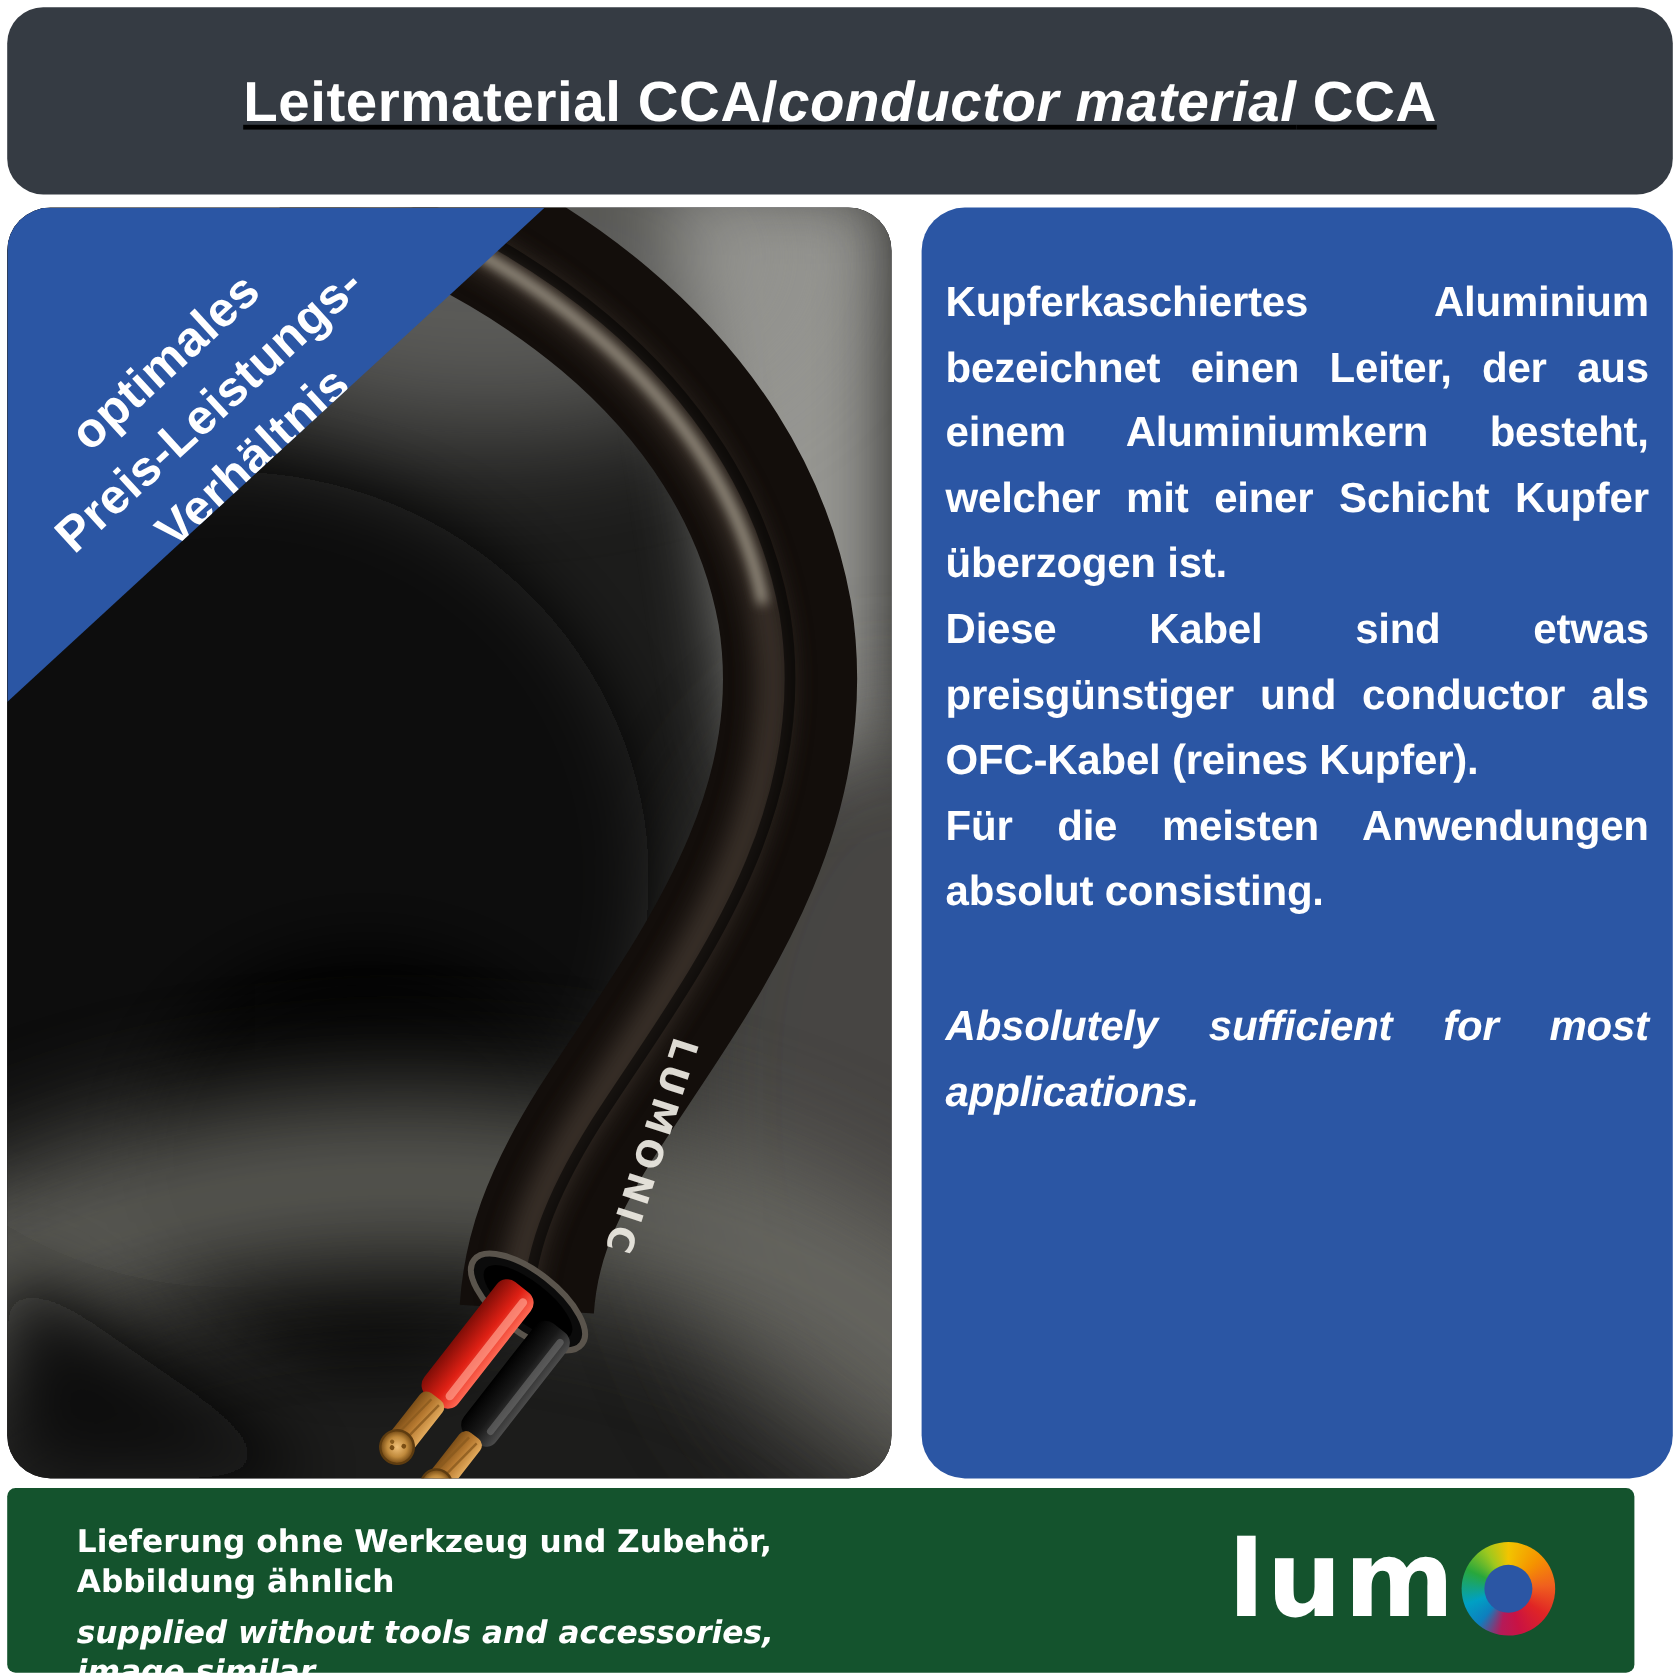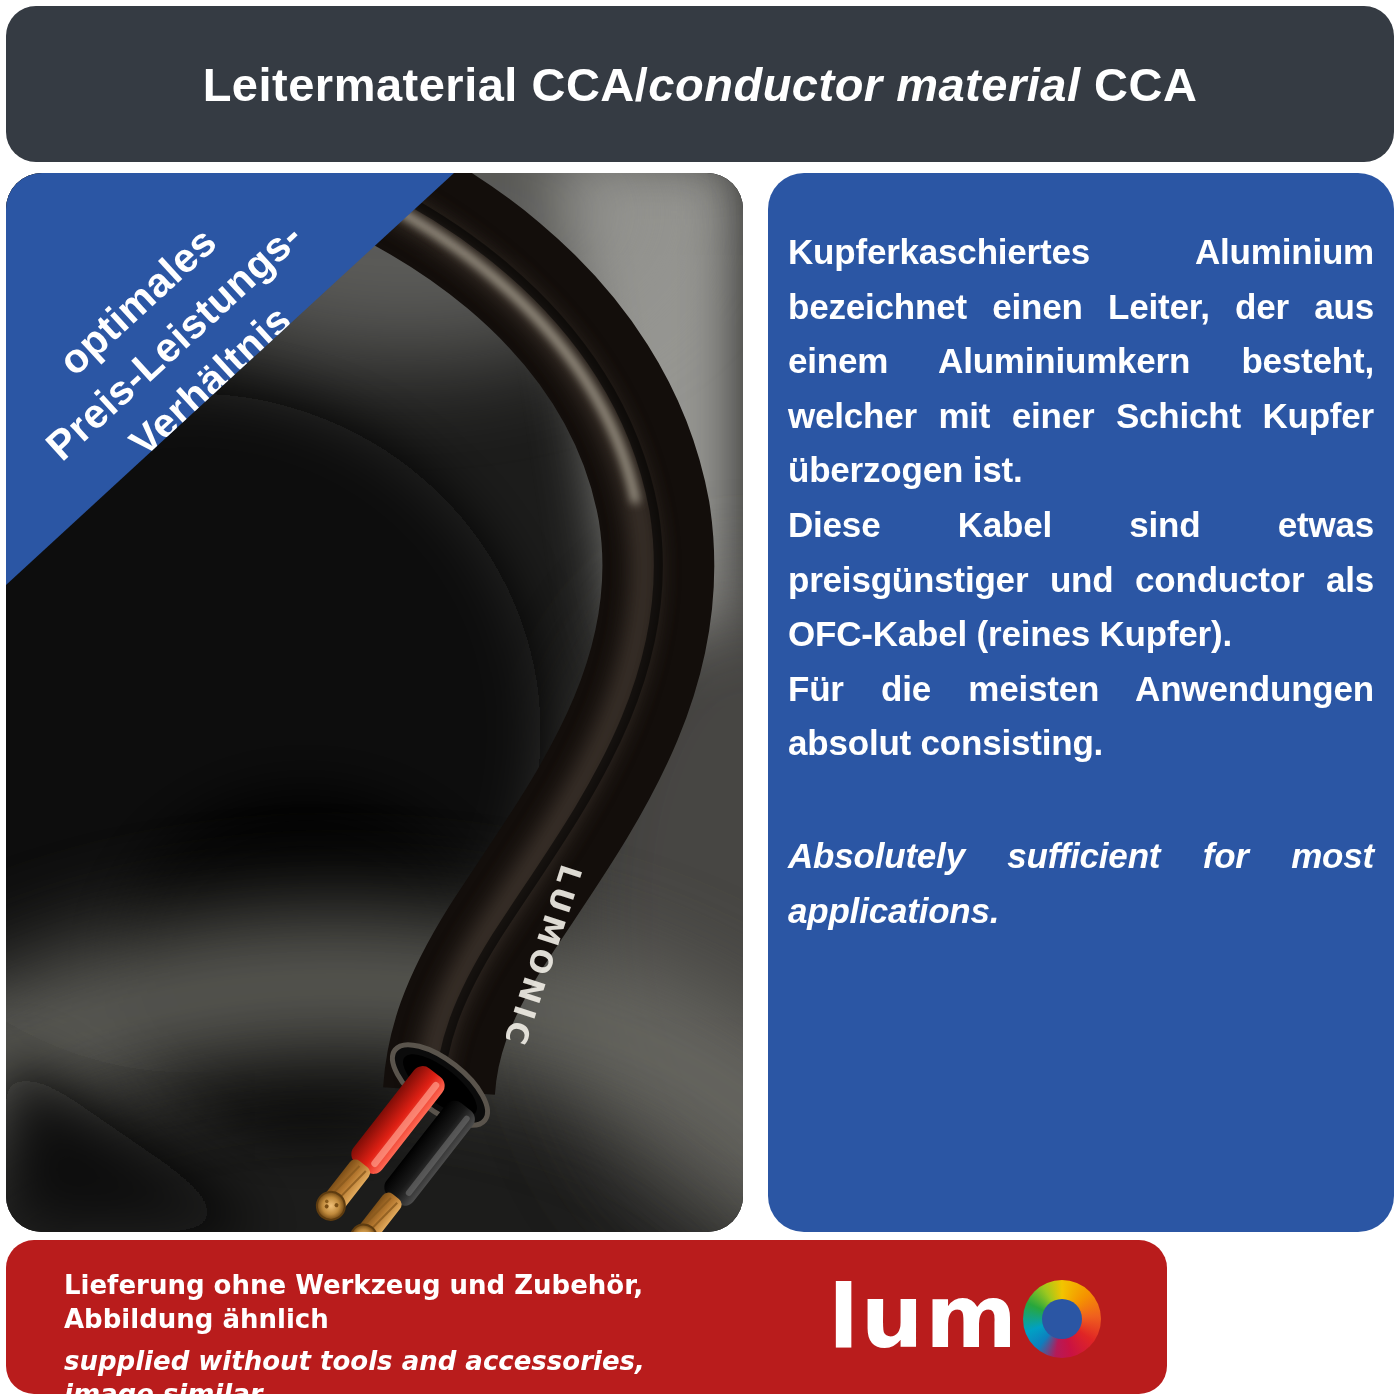--- a/index.html
+++ b/index.html
@@ -3,21 +3,21 @@
 <meta charset="utf-8">
 <style>
   * { margin:0; padding:0; box-sizing:border-box; }
   html,body { width:1400px; height:1400px; background:#ffffff; font-family:"Liberation Sans", sans-serif; }
   .canvas { position:relative; width:1400px; height:1400px; background:#ffffff; overflow:hidden; }
 
   
   .header {
     position:absolute; left:6px; top:6px; width:1388px; height:156px;
     background:#353b43; border-radius:30px;
-    display:flex; align-items:center; justify-content:center;
+    display:flex; align-items:center; justify-content:center;text-decoration:underline;
   }
   .header .title { color:#ffffff; font-size:47px; font-weight:bold; letter-spacing:.5px; white-space:pre; }
   .header .title .it { font-style:italic; }
 
   
   .photo-panel {
     position:absolute; left:6px; top:173px; width:737px; height:1059px;
     border-radius:36px; overflow:hidden; background:#191918;
   }
   .photo-panel svg { display:block; width:100%; height:100%; }
@@ -42,31 +42,31 @@
   }
   .info-panel p {
     font-size:35px; font-weight:bold; line-height:1.56;
     text-align:justify; letter-spacing:-0.2px;
   }
   .info-panel .en { font-style:italic; }
   .info-panel .en-block { margin-top:58px; }
 
   
   .bottom-bar {
-    position:absolute; left:6px; top:1240px; width:1161px; height:154px;
-    background:#b91c1c; border-radius:28px; color:#ffffff;
+    position:absolute; left:6px; top:1240px; width:1356px; height:154px;
+    background:#14532d; border-radius:7px; color:#ffffff;
   }
   .note { position:absolute; left:58px; top:29px; font-family:"DejaVu Sans", sans-serif; }
   .note .ln { font-size:26px; font-weight:bold; line-height:1.30; }
   .note .en { font-style:italic; }
   .note .gap { height:8px; }
 
   .logo {
     position:absolute; right:62px; top:50%; transform:translateY(-50%);
-    display:flex; align-items:flex-start;
+    display:flex; align-items:center;
     font-family:"DejaVu Sans", sans-serif; font-weight:bold;
     color:#ffffff; font-size:88px; letter-spacing:2px; line-height:1;margin-left:42px;
   }
   .logo-ring {
     position:relative; width:78px; height:78px; border-radius:50%;
     margin:0 4px; transform:translateY(7px);
     background:conic-gradient(from 0deg,
       #f2c400 0deg, #f59300 45deg, #f0601e 85deg, #e02525 125deg,
       #c91243 165deg, #b51a58 190deg, #0e7fbe 220deg, #00a0c4 250deg,
       #28a73c 295deg, #9ec81e 330deg, #f2c400 360deg);

